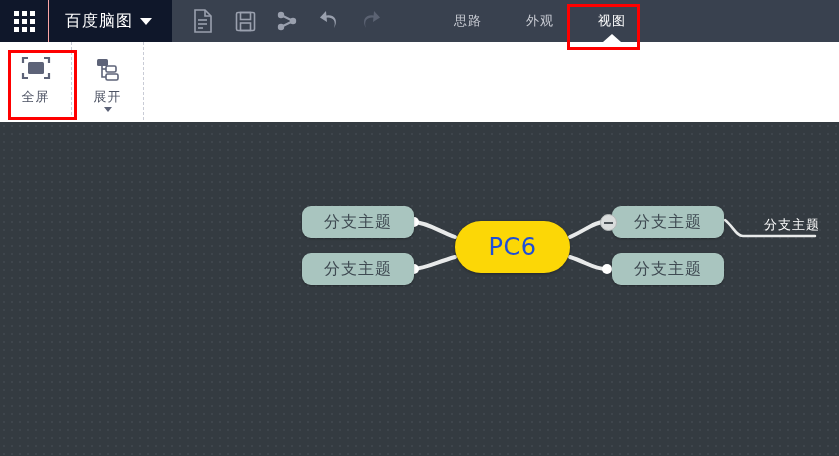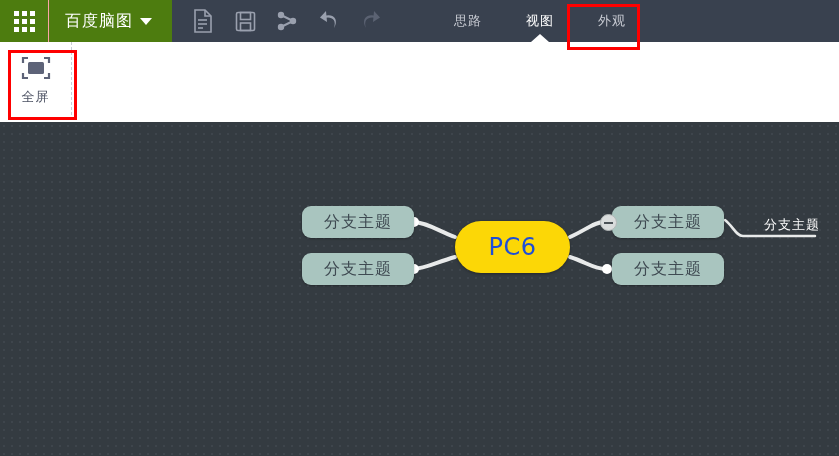--- a/index.html
+++ b/index.html
@@ -25,21 +25,21 @@
     width: 839px;
     height: 42px;
     background: #39414f;
     display: flex;
     align-items: stretch;
   }
 
   .brand-zone {
     width: 172px;
     height: 42px;
-    background: #4d7c0f;
+    background: #0f172a;
     display: flex;
     align-items: center;
     flex-shrink: 0;
   }
 
   .launcher {
     width: 48px;
     height: 42px;
     display: flex;
     align-items: center;
@@ -326,46 +326,59 @@
           <path d="M15 1 L21 7.5 L14 12 Z" fill="#5b6272"></path>
         </svg>
       </div>
 
     </div>
 
     <div class="menu-tabs">
       <div class="menu-tab">
         <span>思路</span>
       </div>
+      <div class="menu-tab">
+        <span>外观</span>
+      </div>
       <div class="menu-tab active">
         <span>视图</span>
         <span class="tab-caret"></span>
-      </div>
-      <div class="menu-tab">
-        <span>外观</span>
       </div>
     </div>
 
   </div>
 
   <div class="ribbon">
 
     <div class="ribbon-btn">
       <span class="glyph">
         <svg width="30" height="26" viewBox="0 0 30 26">
           <rect x="7" y="6" width="16" height="12" rx="1.5" fill="#5d6378"></rect>
           <path d="M2 7 V2 H7" fill="none" stroke="#5d6378" stroke-width="2.2"></path>
           <path d="M23 2 H28 V7" fill="none" stroke="#5d6378" stroke-width="2.2"></path>
           <path d="M28 17 V22 H23" fill="none" stroke="#5d6378" stroke-width="2.2"></path>
           <path d="M7 22 H2 V17" fill="none" stroke="#5d6378" stroke-width="2.2"></path>
         </svg>
       </span>
       <span class="label">全屏</span>
     </div>
 
+    <div class="ribbon-btn">
+      <span class="glyph">
+        <svg width="30" height="26" viewBox="0 0 30 26">
+          <rect x="4" y="3" width="11" height="7" rx="1.5" fill="#5d6378"></rect>
+          <rect x="13" y="10" width="10" height="6" rx="1.5" fill="none" stroke="#5d6378" stroke-width="1.6"></rect>
+          <rect x="13" y="18" width="12" height="6" rx="1.5" fill="none" stroke="#5d6378" stroke-width="1.6"></rect>
+          <path d="M9 10 V21 H13" fill="none" stroke="#5d6378" stroke-width="1.6"></path>
+          <path d="M9 13 H13" fill="none" stroke="#5d6378" stroke-width="1.6"></path>
+        </svg>
+      </span>
+      <span class="label">展开</span>
+      <span class="drop"></span>
+    </div>
 
 
   </div>
 
   <div class="canvas">
 
     <svg class="mindmap-svg" width="839" height="334">
 
       <path d="M455 115 C 437 108, 425 100, 413 100" fill="none" stroke="#e8eaea" stroke-width="4" stroke-linecap="round"></path>
       <circle cx="414" cy="100" r="5" fill="#ffffff"></circle>

